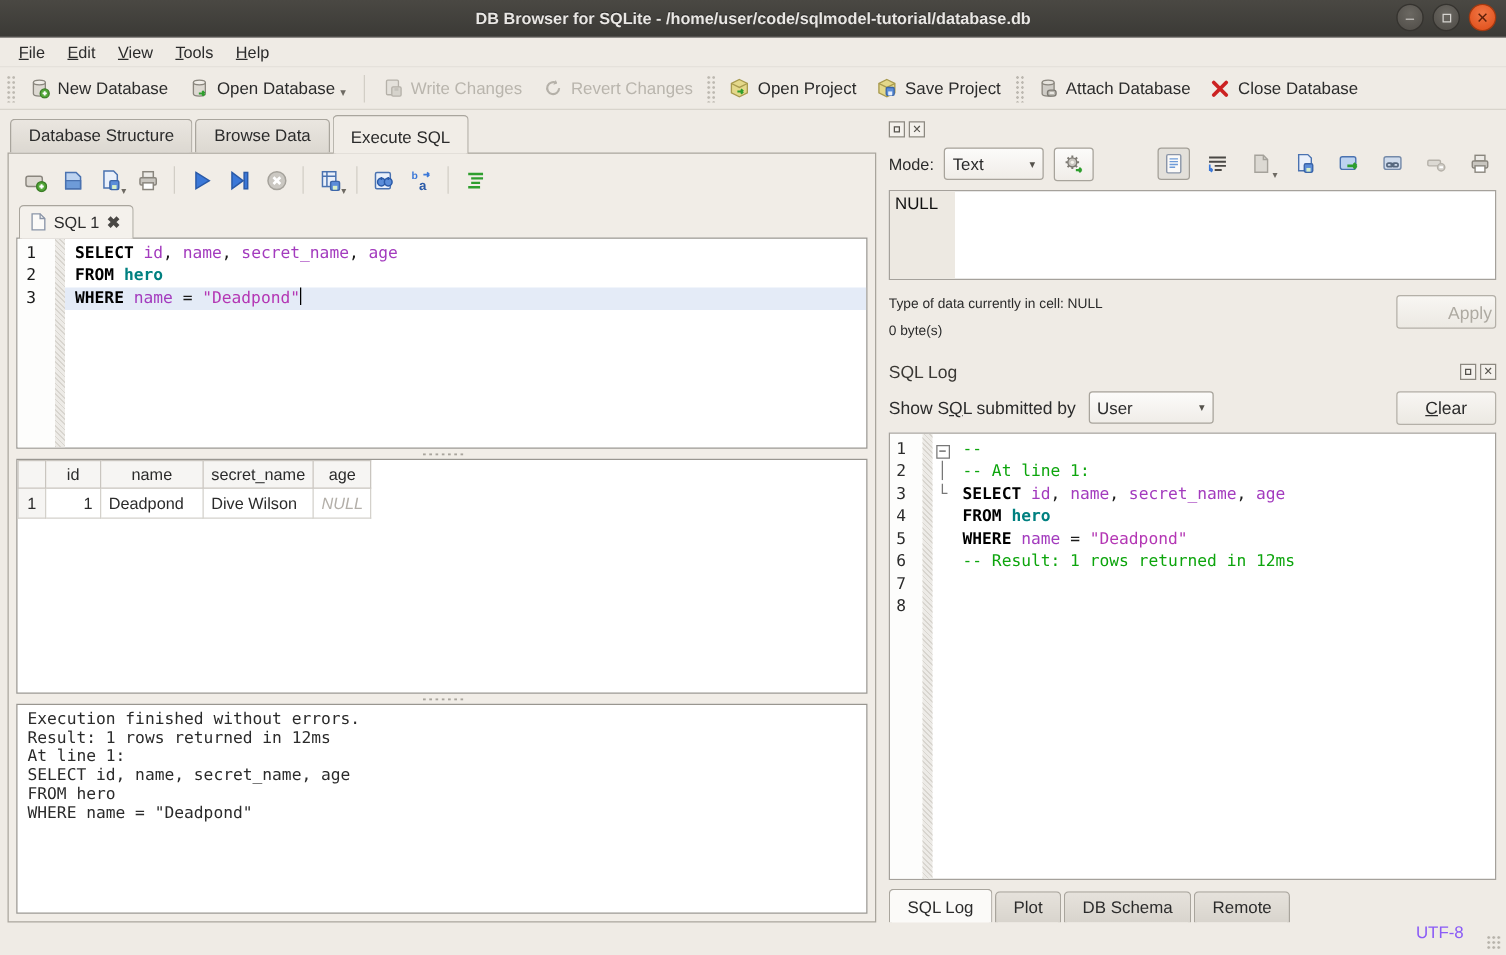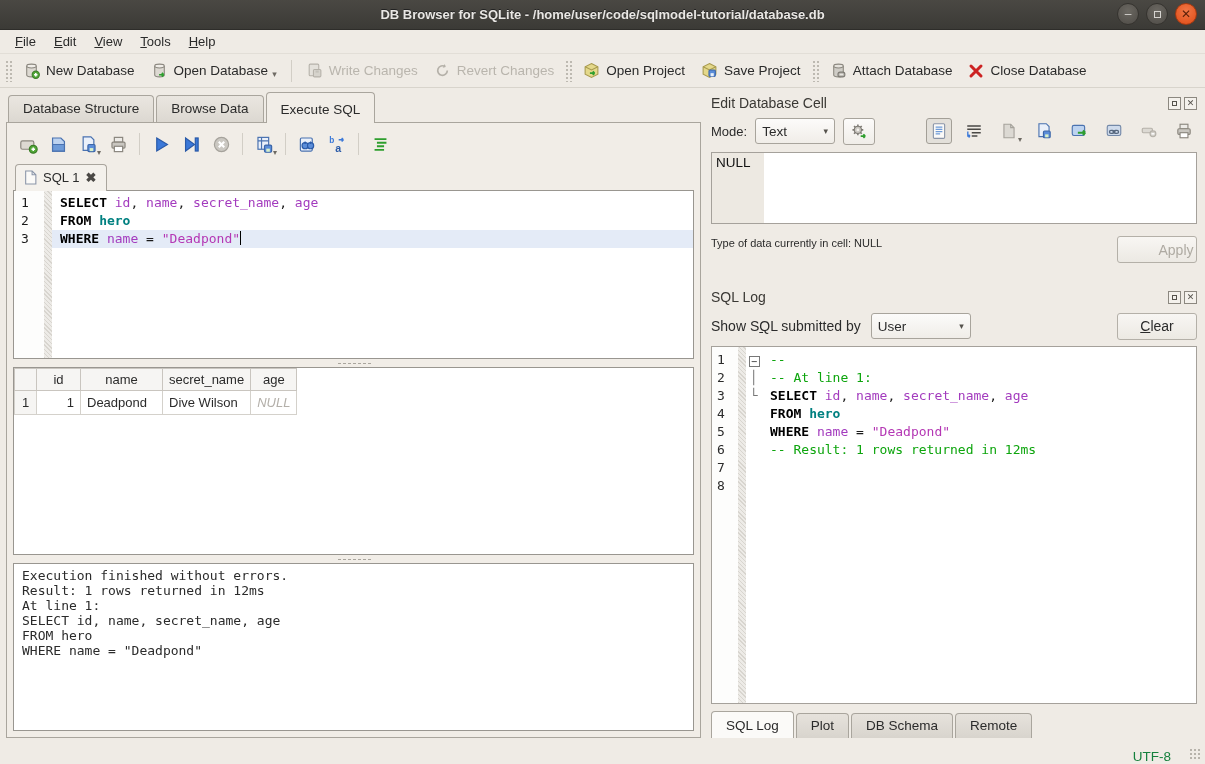--- a/index.html
+++ b/index.html
@@ -168,21 +168,21 @@
 
   .bottom-tabs { height:28px; flex:0 0 28px; display:flex; align-items:flex-end; padding-left:2px; margin-top:6px; }
   .btab {
     padding:4px 14px 5px 14px; margin-right:2px;
     border:1px solid #A9A59D; border-bottom:none; border-radius:4px 4px 0 0;
     background:linear-gradient(#E6E2DC,#D8D4CD); font-size:13.5px;
   }
   .btab.active { background:#FBFAF8; padding-top:6px; }
 
   
-  .statusbar { height:26px; flex:0 0 26px; display:flex; align-items:flex-end; justify-content:flex-end; padding-right:34px; color:#15803d; font-size:13.5px; position:relative; }
+  .statusbar { height:26px; flex:0 0 26px; display:flex; align-items:flex-start; justify-content:flex-end; padding-right:34px; color:#8b5cf6; font-size:13.5px; position:relative; }
   .grip { position:absolute; right:4px; bottom:4px; width:12px; height:12px;
     background-image:radial-gradient(#B7B3AB 1px, transparent 1.2px); background-size:4px 4px; }
 </style>
 </head>
 <body>
 
 <div class="window">
 
   <div class="titlebar">
     <div class="titlebar-text">DB Browser for SQLite - /home/user/code/sqlmodel-tutorial/database.db</div>
@@ -437,21 +437,20 @@
 At line 1:
 SELECT id, name, secret_name, age
 FROM hero
 WHERE name = "Deadpond"</div>
       </div>
     </div>
 
     <div class="right-pane">
 
       <div class="dock-header">
-        <span class="title">Edit Database Cell</span>
         <span class="dock-btns">
           <span class="dock-btn">
               <span class="inner-sq"></span>
             </span>
           <span class="dock-btn">✕</span>
         </span>
       </div>
 
       <div class="mode-row">
         <span>Mode:</span>
@@ -526,20 +525,21 @@
         </div>
       </div>
 
       <div class="cell-edit-box">
         <div class="cell-gutter"><span>NULL</span></div>
       </div>
 
       <div class="type-row">
         <div class="type-lines">
           <div>Type of data currently in cell: NULL</div>
+          <div>0 byte(s)</div>
         </div>
         <div class="apply-wrap">
           <div class="btn disabled">Apply</div>
         </div>
       </div>
 
       <div class="dock-header" style="margin-top:4px;">
         <span class="title">SQL Log</span>
         <span class="dock-btns">
           <span class="dock-btn">

